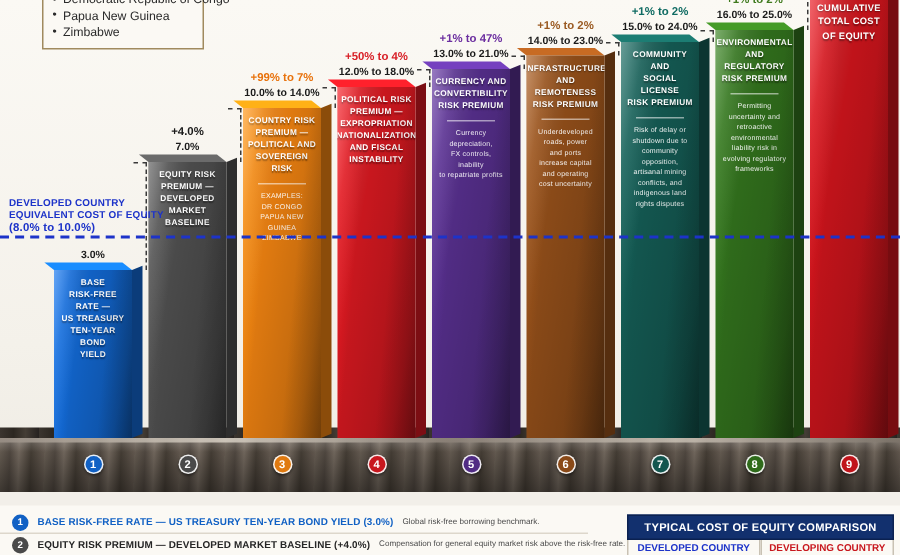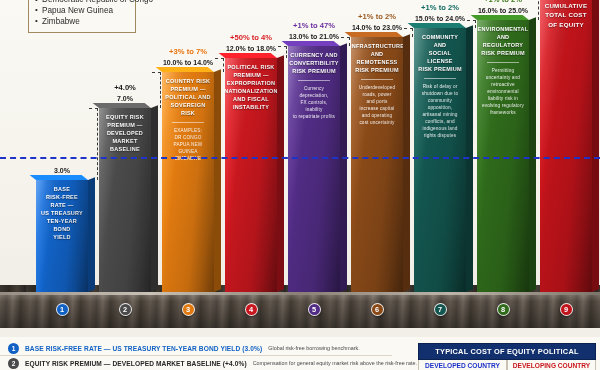--- a/index.html
+++ b/index.html
@@ -181,20 +181,25 @@
 
 <div id="stage">
 
   <div class="chart-area">
 
     <div class="floor-back"></div>
     <div class="floor"></div>
 
     <div class="dev-line" style="top: 157px; border-top-color: rgb(29, 51, 201);"></div>
 
+    <div class="dev-note" style="left: 6px; top: 132px; color: rgb(29, 51, 201);">
+      <div>DEVELOPED COUNTRY</div>
+      <div>EQUIVALENT COST OF EQUITY</div>
+      <div class="big">(8.0% to 10.0%)</div>
+    </div>
 
     <div class="country-box" style="left:28px; top:-10px; width:108px;">
       <ul>
         <li><span>Democratic Republic of Congo</span></li>
         <li><span>Papua New Guinea</span></li>
         <li><span>Zimbabwe</span></li>
       </ul>
     </div>
 
     <div id="bars-layer">
@@ -247,21 +252,21 @@
             <div class="sub">
               <div>EXAMPLES:</div>
               <div>DR CONGO</div>
               <div>PAPUA NEW GUINEA</div>
               <div>ZIMBABWE</div>
             </div>
             <div class="gloss"></div>
           </div>
         </div>
         <div class="val-pct" style="left: 148px; top: 59px; width: 80px;">10.0% to 14.0%</div>
-        <div class="val-delta" style="left: 148px; top: 47px; width: 80px; color: rgb(232, 114, 12);">+3% to 7%</div>
+        <div class="val-delta" style="left: 148px; top: 47px; width: 80px; color: rgb(232, 114, 12);">+99% to 7%</div>
         <div class="conn" style="left: 215px; top: 58px; width: 9px; height: 14px; border-right: 1.3px dashed rgb(58, 58, 58); border-top: 1.3px dashed rgb(58, 58, 58); border-left: none;"></div>
         <div class="num" style="left: 181.5px; top: 303px; background: rgb(224, 122, 16);">3</div>
         <div class="bar" style="left: 225px; top: 58px; width: 52px; height: 234px;">
           <div class="top" style="background: rgb(255, 33, 44);"></div>
           <div class="side" style="background: rgb(124, 14, 19);"></div>
           <div class="face" style="background: linear-gradient(95deg, rgb(244, 28, 37) 0%, rgb(200, 23, 30) 30%, rgb(200, 23, 30) 62%, rgb(144, 17, 22) 100%);">
             <div class="title">
               <div>POLITICAL RISK</div>
               <div>PREMIUM —</div>
               <div>EXPROPRIATION</div>
@@ -400,20 +405,20 @@
       <div class="legend-desc">Global risk-free borrowing benchmark.</div>
     </div>
     <div class="legend-row">
       <div class="legend-num" style="background: rgb(74, 74, 74);">2</div>
       <div class="legend-title" style="color: rgb(38, 38, 38);">EQUITY RISK PREMIUM — DEVELOPED MARKET BASELINE (+4.0%)</div>
       <div class="legend-desc">Compensation for general equity market risk above the risk-free rate.</div>
     </div>
   </div>
 
   <div class="compare">
-    <div class="compare-head">TYPICAL COST OF EQUITY POLITICAL</div>
+    <div class="compare-head">TYPICAL COST OF EQUITY COMPARISON</div>
     <div class="compare-cols">
       <div class="compare-col" style="color: rgb(29, 51, 201);">DEVELOPED COUNTRY</div>
       <div class="compare-col" style="color: rgb(200, 23, 30);">DEVELOPING COUNTRY</div>
     </div>
   </div>
 
 </div>
 
 </body></html>

